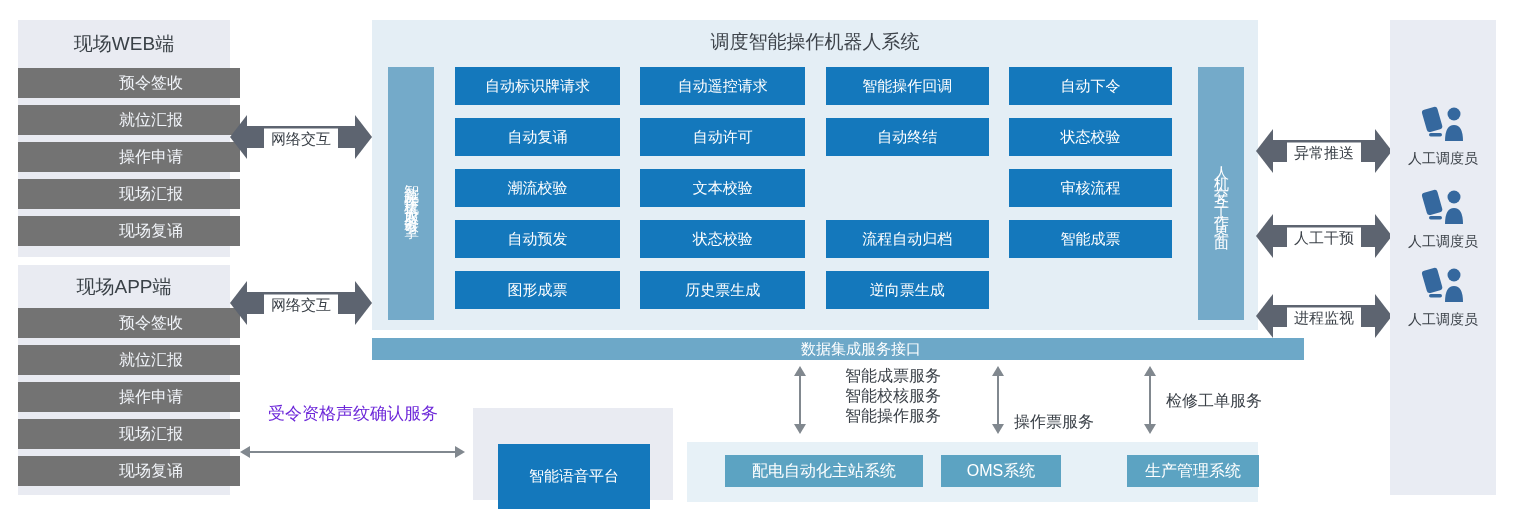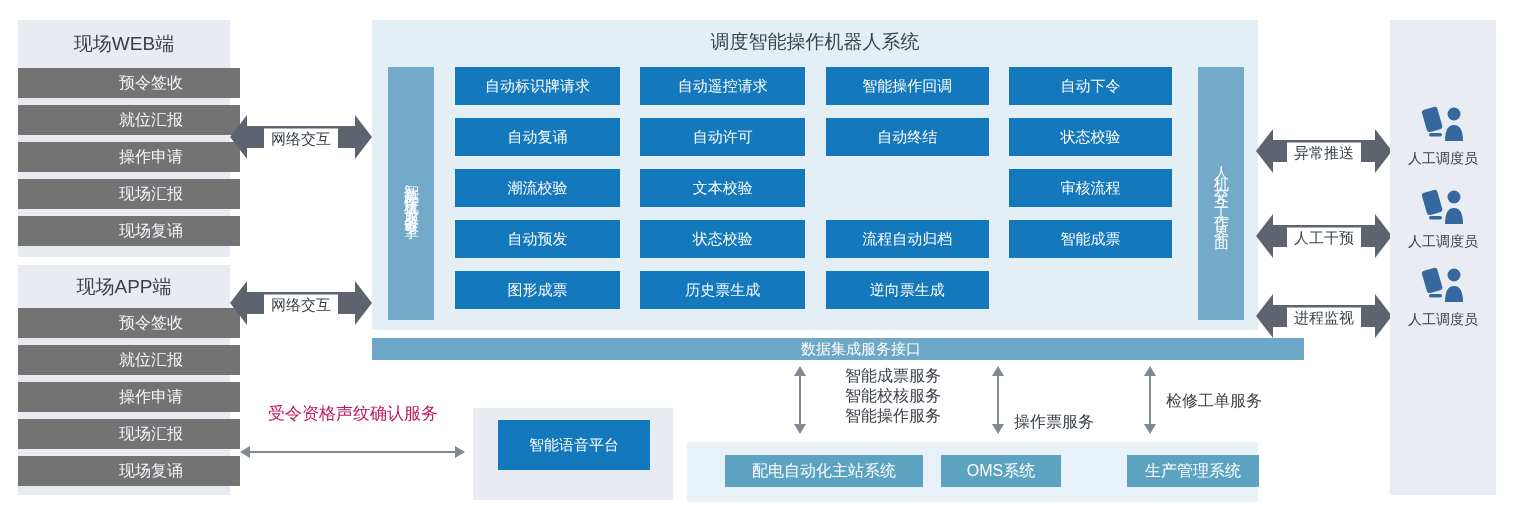--- a/index.html
+++ b/index.html
@@ -65,24 +65,24 @@
   .svc-lines{position:absolute;font-size:16px;color:#3b4148;line-height:20px;}
   .svc-label{position:absolute;font-size:16px;color:#3b4148;white-space:nowrap;}
 
   
   #systems-panel{position:absolute;left:687px;top:442px;width:571px;height:60px;background:#e7f1f7;}
   .sys-box{position:absolute;top:13px;height:32px;background:#5ca3c2;color:#fff;font-size:16px;
            display:flex;align-items:center;justify-content:center;margin-left:21px;}
 
   
   #voice-panel{position:absolute;left:473px;top:408px;width:200px;height:92px;background:#e9ebf2;}
-  #voice-box{position:absolute;left:25px;top:12px;width:152px;height:50px;background:#1478bc;color:#fff;
+  #voice-box{position:absolute;left:25px;top:36px;width:152px;height:65px;background:#1478bc;color:#fff;
              font-size:15px;display:flex;align-items:center;justify-content:center;}
   #voice-service-label{position:absolute;left:238px;top:402px;width:230px;text-align:center;
-                       font-size:17px;color:#be185d;white-space:nowrap;}
+                       font-size:17px;color:#6d28d9;white-space:nowrap;}
 
   
   #dispatcher-panel{position:absolute;left:1390px;top:20px;width:106px;height:475px;background:#e9ecf3;}
   .dispatcher{position:absolute;left:0;width:100%;display:flex;flex-direction:column;align-items:center;}
   .dispatcher .dlabel{margin-top:5px;font-size:14px;color:#3b4148;}
 </style>
 </head>
 <body>
 
 <div id="stage">

